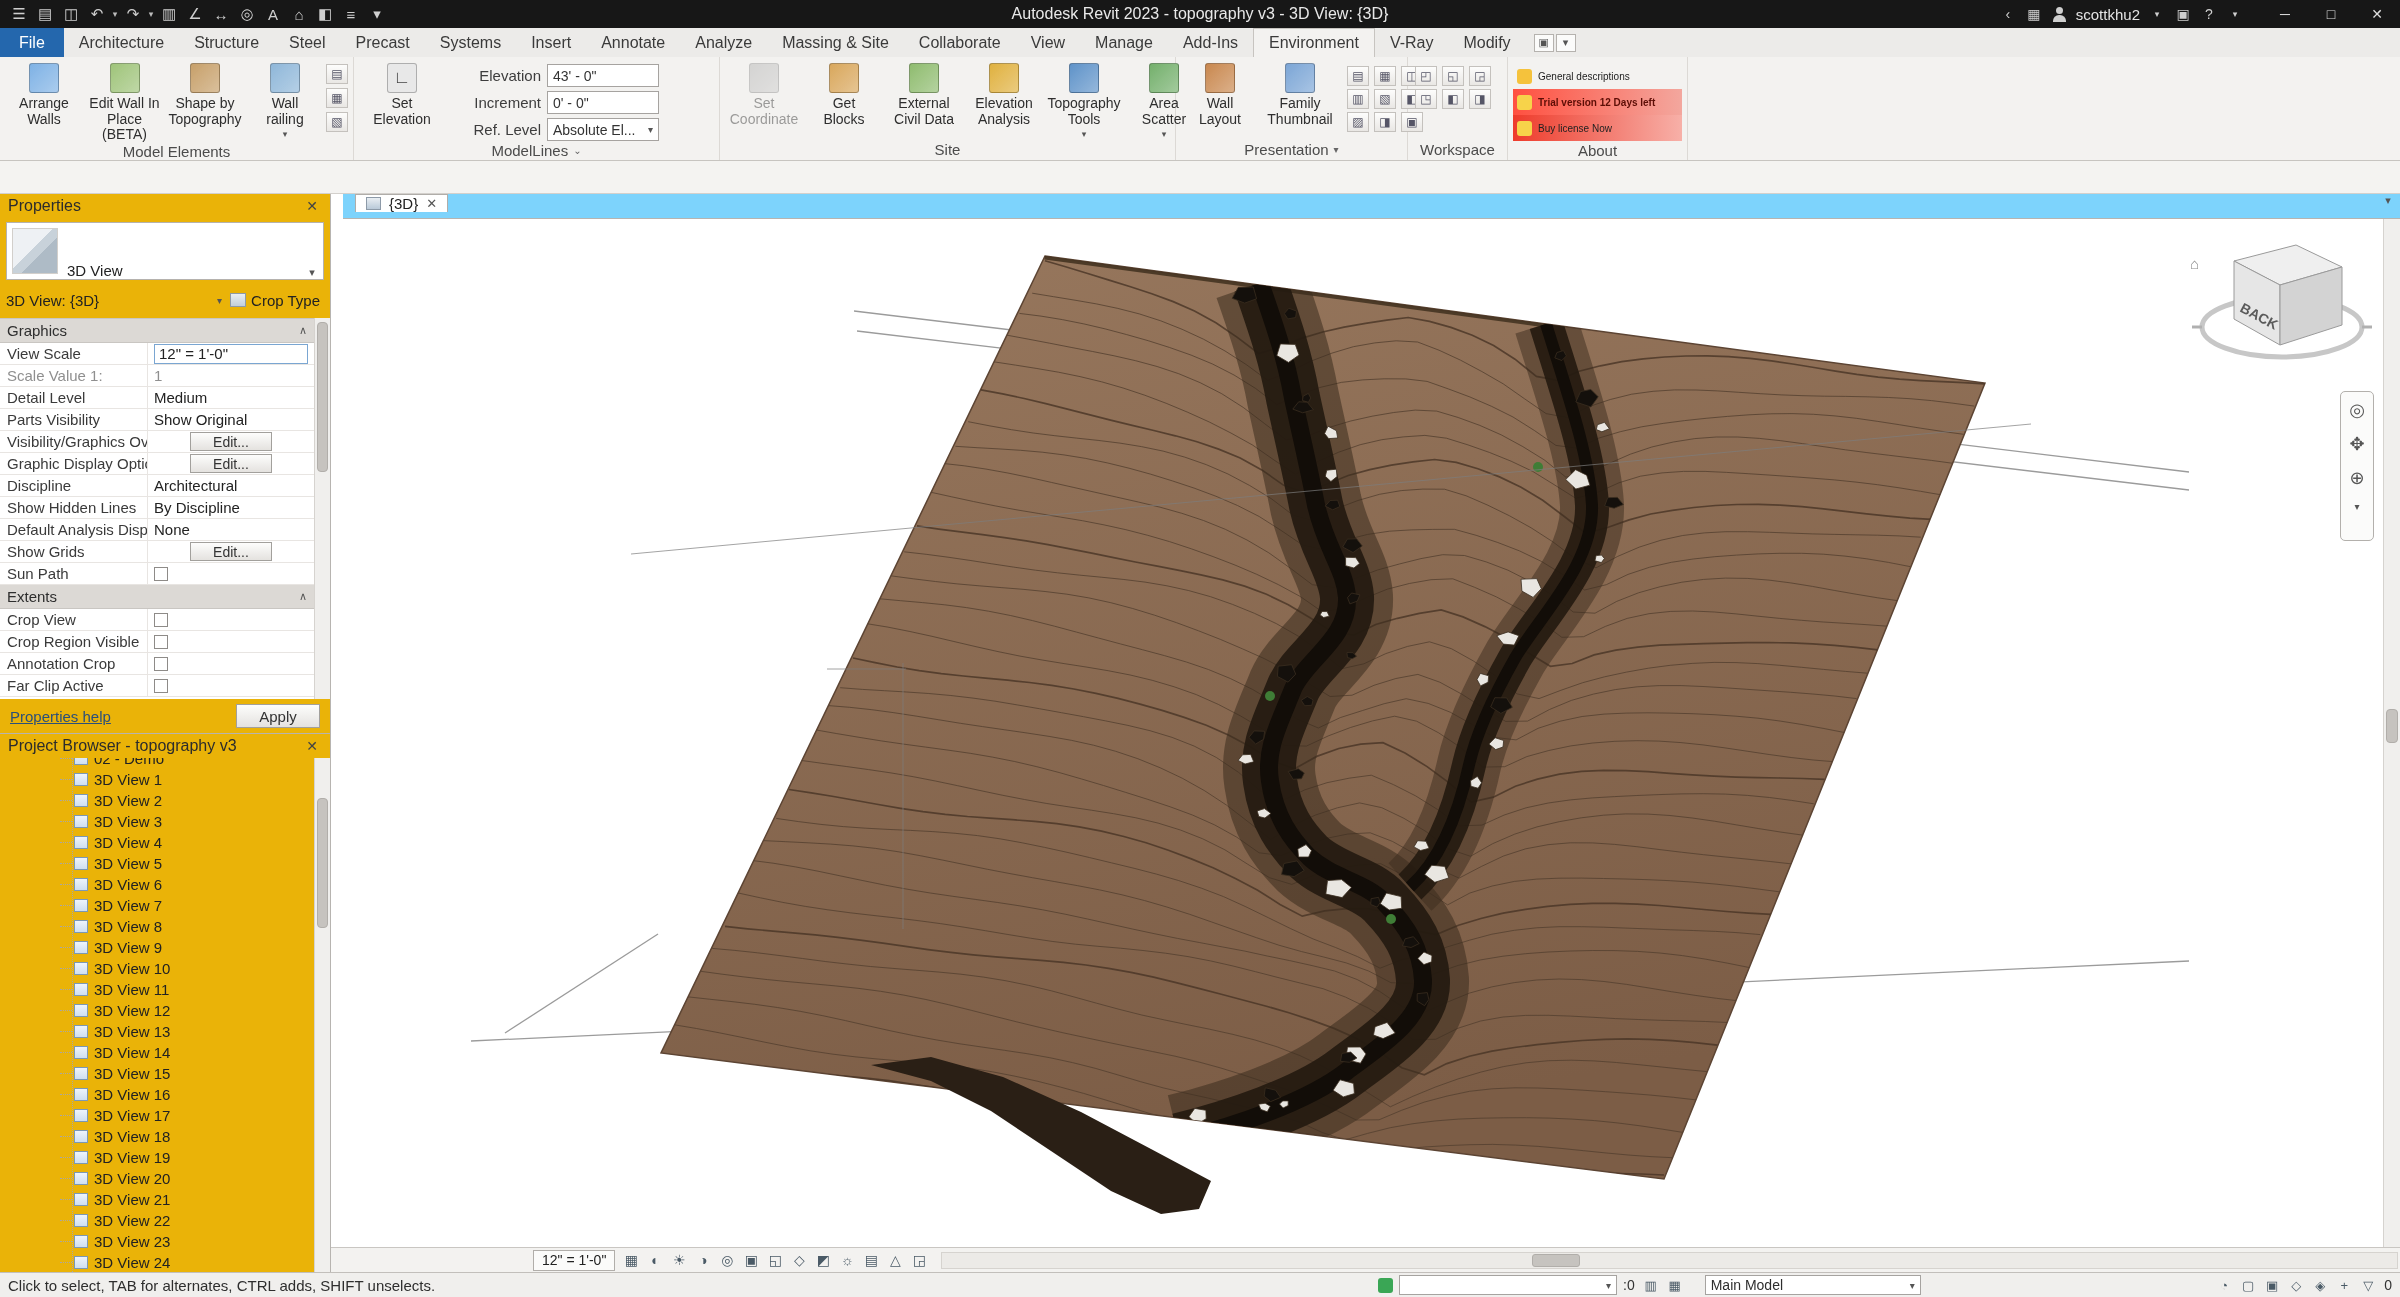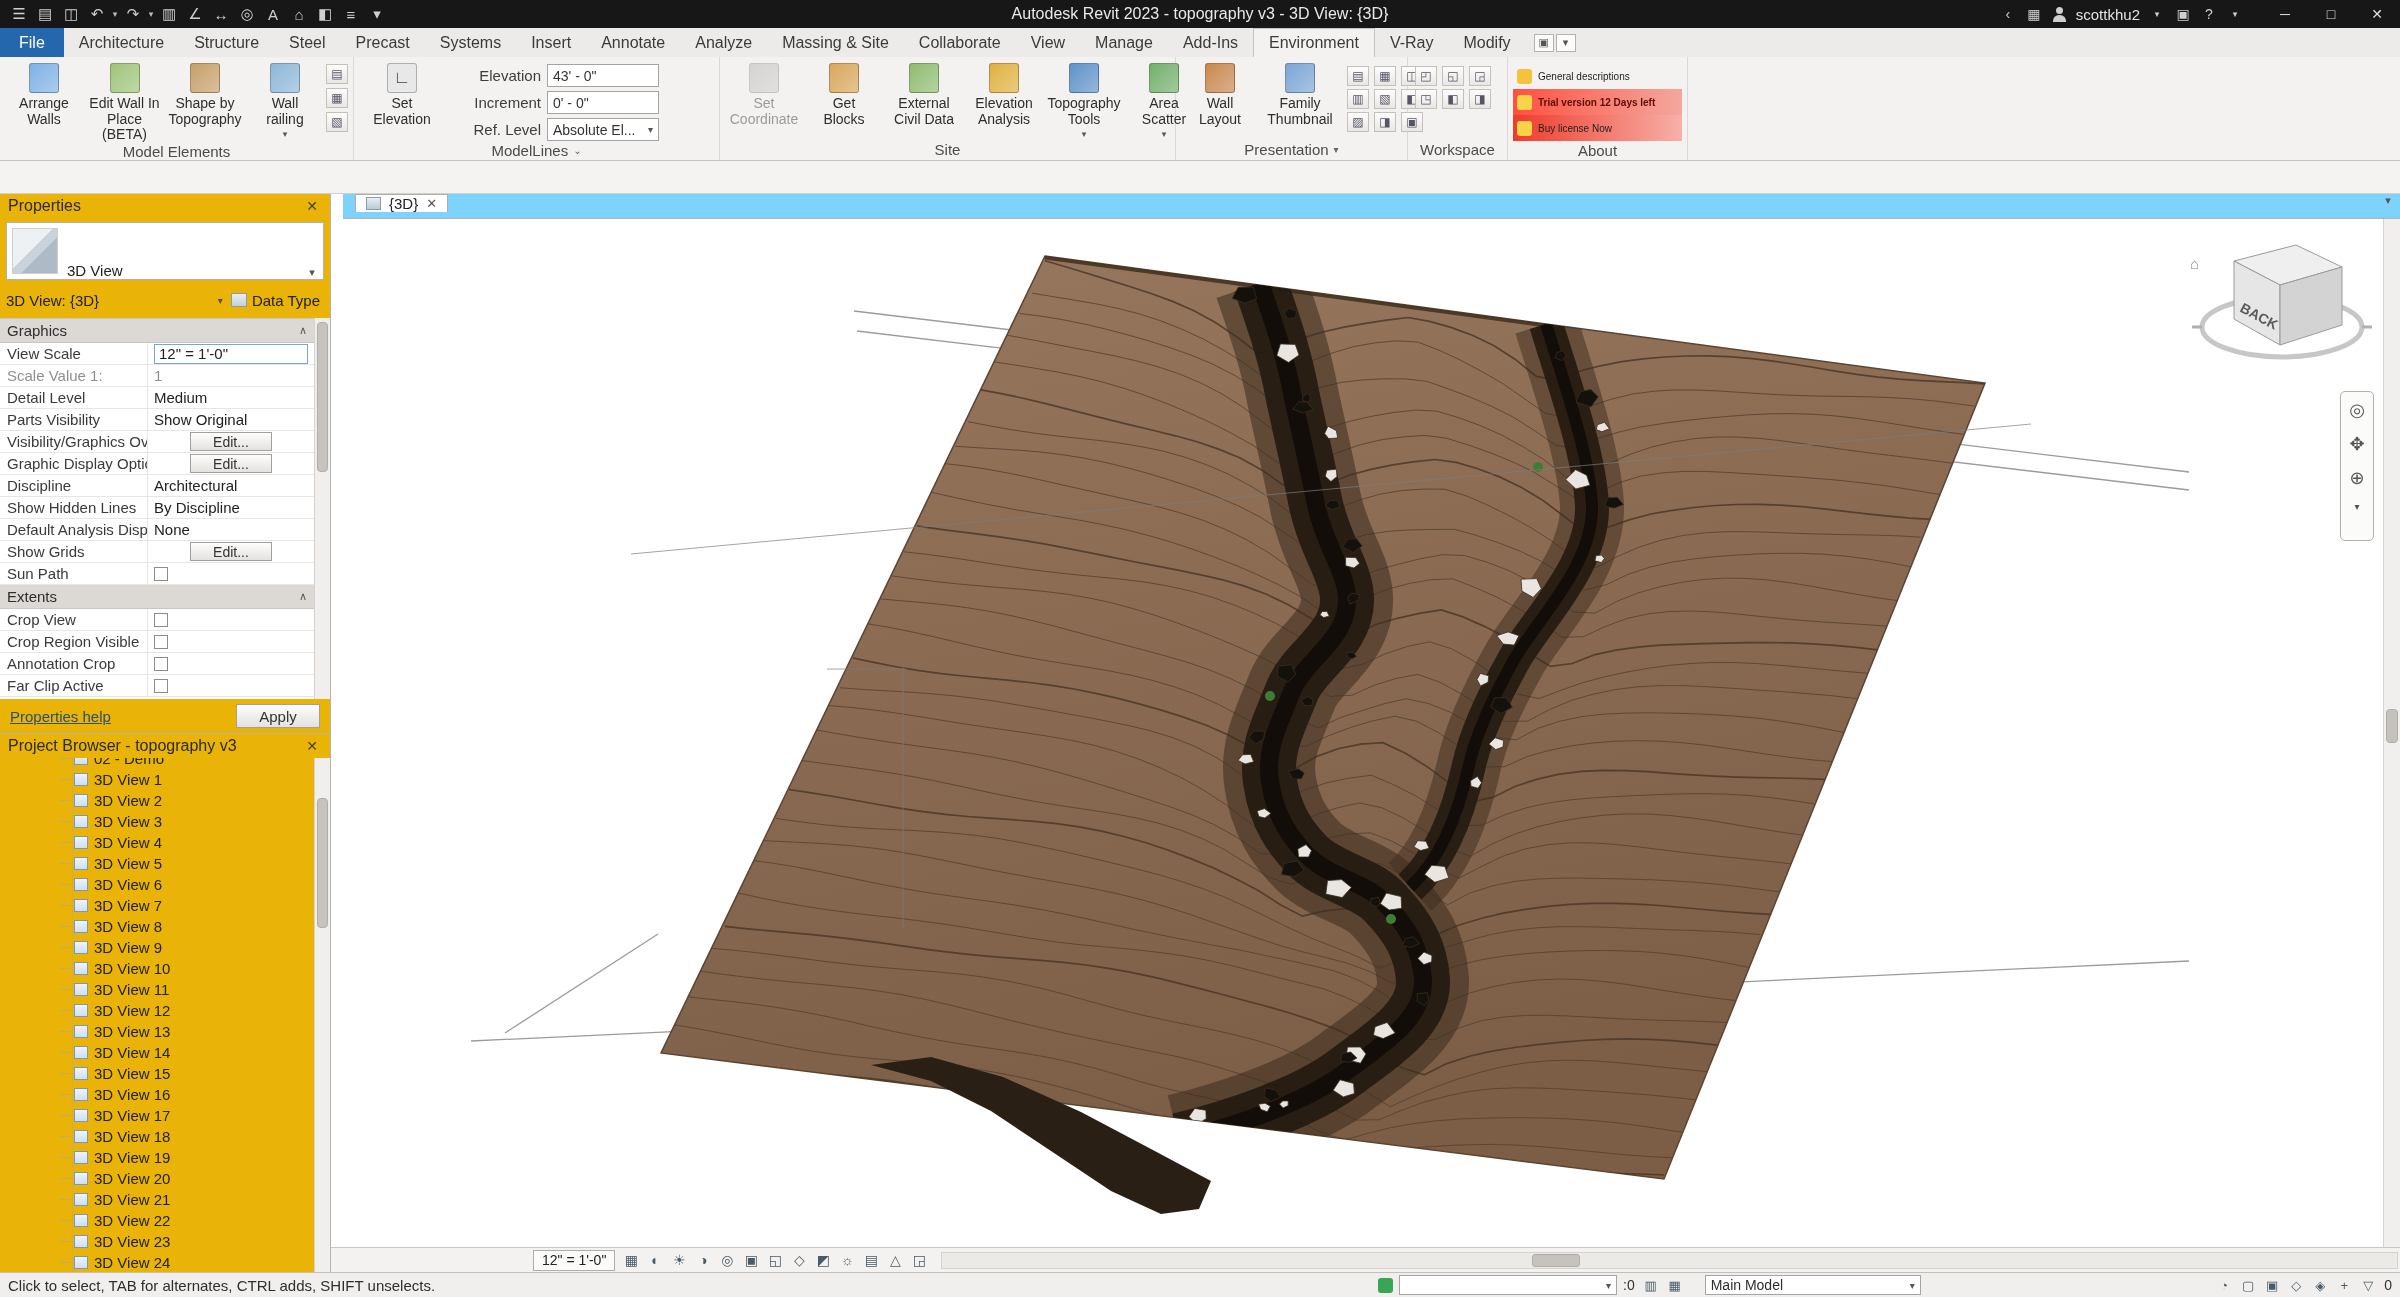--- a/index.html
+++ b/index.html
@@ -374,21 +374,21 @@
       <div class="typename">3D View</div>
       <div class="typearr">▾</div>
     </div>
     <div class="instrow">
       <div class="instsel">
           <span>3D View: {3D}</span>
           <span class="sarr">▾</span>
         </div>
       <div class="edittype">
           <span class="etic"></span>
-          <span>Data Type</span>
+          <span>Crop Type</span>
         </div>
     </div>
     <div class="pgrid" id="pgrid">
         <div class="psec">
           <div>Graphics</div>
           <div class="caret">∧</div>
         </div>
         <div class="prow">
           <div class="plab">View Scale</div>
           <div class="pval">

